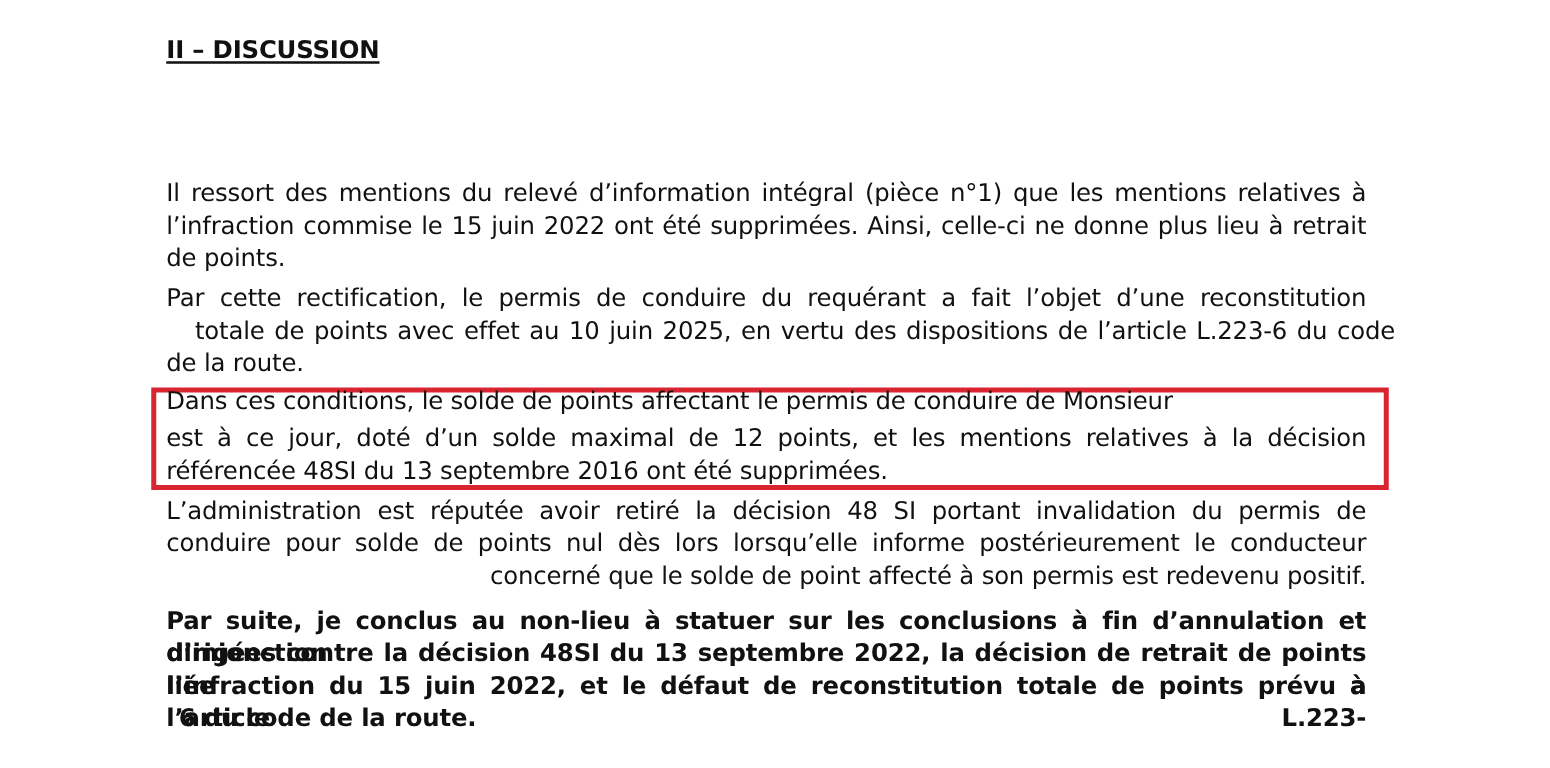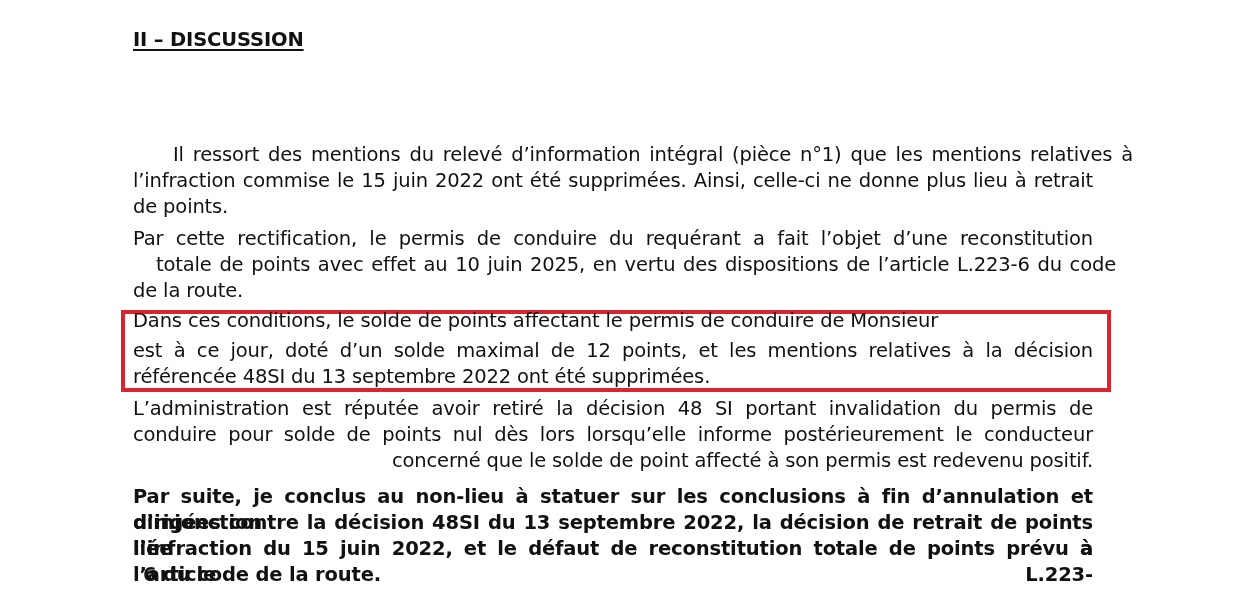--- a/index.html
+++ b/index.html
@@ -24,36 +24,36 @@
 </style>
 </head>
 <body>
 
 <div class="page">
 
   <div class="line heading u" style="top:27px;">II – DISCUSSION</div>
 
 
   <div>
-    <div class="line justify" style="top:142px;margin-left:40px;">Il ressort des mentions du relevé d’information intégral (pièce n°1) que les mentions relatives à</div>
+    <div class="line justify" style="top:142px;">Il ressort des mentions du relevé d’information intégral (pièce n°1) que les mentions relatives à</div>
     <div class="line justify" style="top:168px;">l’infraction commise le 15 juin 2022 ont été supprimées. Ainsi, celle-ci ne donne plus lieu à retrait</div>
     <div class="line" style="top:194px;">de points.</div>
   </div>
 
   <div>
     <div class="line justify" style="top:226px;">Par cette rectification, le permis de conduire du requérant a fait l’objet d’une reconstitution</div>
     <div class="line justify" style="top:252px;margin-left:23px;">totale de points avec effet au 10 juin 2025, en vertu des dispositions de l’article L.223-6 du code</div>
     <div class="line" style="top:278px;">de la route.</div>
   </div>
 
   <div class="red-box"></div>
   <div>
     <div class="line" style="top:308px;">Dans ces conditions, le solde de points affectant le permis de conduire de Monsieur</div>
     <div class="line justify" style="top:338px;">est à ce jour, doté d’un solde maximal de 12 points, et les mentions relatives à la décision</div>
-    <div class="line" style="top:364px;">référencée 48SI du 13 septembre 2022 ont été supprimées.</div>
+    <div class="line" style="top:364px;">référencée 48SI du 13 septembre 2016 ont été supprimées.</div>
   </div>
 
   <div>
     <div class="line justify" style="top:396px;">L’administration est réputée avoir retiré la décision 48 SI portant invalidation du permis de</div>
     <div class="line justify" style="top:422px;">conduire pour solde de points nul dès lors lorsqu’elle informe postérieurement le conducteur</div>
     <div class="line" style="top:448px;text-align:right;">concerné que le solde de point affecté à son permis est redevenu positif.</div>
   </div>
 
   <div>
     <div class="line justify bold" style="top:484px;">Par suite, je conclus au non-lieu à statuer sur les conclusions à fin d’annulation et d’injonction</div>

